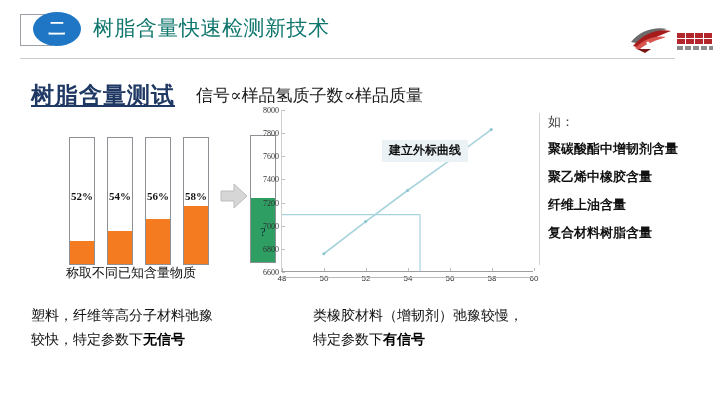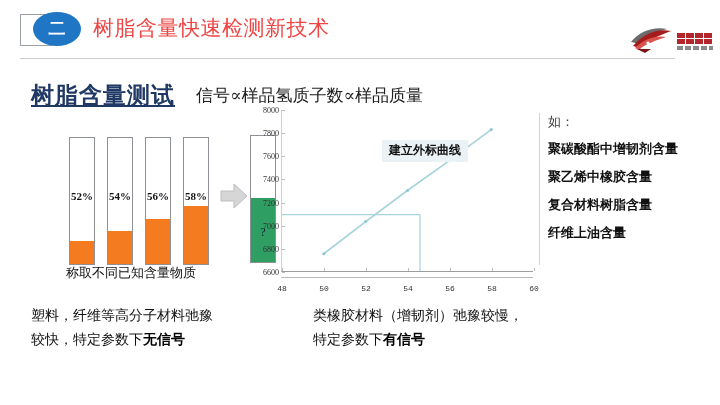--- a/index.html
+++ b/index.html
@@ -19,21 +19,21 @@
   .hdr-ellipse{
     position:absolute;left:33px;top:12px;width:48px;height:34px;
     border-radius:50%;background:#1f76c4;
   }
   .hdr-ellipse span{
     display:block;width:100%;text-align:center;line-height:34px;
     color:#fff;font-size:17px;font-weight:bold;
   }
   .hdr-title{
     position:absolute;left:93px;top:14px;
-    font-size:21px;color:#ef4444;letter-spacing:.5px;white-space:nowrap;
+    font-size:21px;color:#0f766e;letter-spacing:.5px;white-space:nowrap;
   }
   .hdr-rule{
     position:absolute;left:20px;top:58px;width:655px;height:1px;background:#c8ccd0;
   }
 
   
   .logo{position:absolute;left:629px;top:22px;width:86px;height:32px;}
   .logo svg{display:block;}
 
   
@@ -93,22 +93,22 @@
   }
   .chart .ylab{
     position:absolute;right:100%;margin-right:3px;
     font-family:"Liberation Serif","DejaVu Serif",serif;
     font-size:8px;color:#333;white-space:nowrap;transform:translateY(-50%);
   }
   .chart .ytick{
     position:absolute;left:0;width:3px;height:1px;background:#bdbdbd;
   }
   .chart .xlab{
-    position:absolute;top:100%;margin-top:13px;
-    font-family:Liberation Mono, monospace;
+    position:absolute;top:100%;margin-top:3px;
+    font-family:Liberation Sans, sans-serif;
     font-size:8px;color:#333;transform:translateX(-50%);
   }
   .chart .xtick{
     position:absolute;bottom:0;width:1px;height:3px;background:#bdbdbd;
   }
   .chart svg.plot{position:absolute;left:0;top:0;width:100%;height:100%;overflow:visible;}
   .chart-note{
     position:absolute;left:382px;top:140px;
     background:#eaf2f5;padding:2px 7px 3px 7px;
     font-size:12px;font-weight:bold;color:#111;white-space:nowrap;
@@ -247,22 +247,22 @@
       <div class="xtick" style="left: 252px;"></div>
     </div>
   <div class="chart-note">建立外标曲线</div>
   <div class="chart-frame-bottom"></div>
 
   <div class="rlist">
     <div class="divider"></div>
     <div class="ru">如：</div>
     <div class="ri">聚碳酸酯中增韧剂含量</div>
     <div class="ri">聚乙烯中橡胶含量</div>
+    <div class="ri">纤维上油含量</div>
     <div class="ri">复合材料树脂含量</div>
-    <div class="ri">纤维上油含量</div>
   </div>
 
   <div class="bot bot-left">
     <div>塑料，纤维等高分子材料弛豫</div>
     <div><span>较快，特定参数下</span><span class="red">无信号</span></div>
   </div>
   <div class="bot bot-right">
     <div>类橡胶材料（增韧剂）弛豫较慢，</div>
     <div><span>特定参数下</span><span class="red">有信号</span></div>
   </div>

